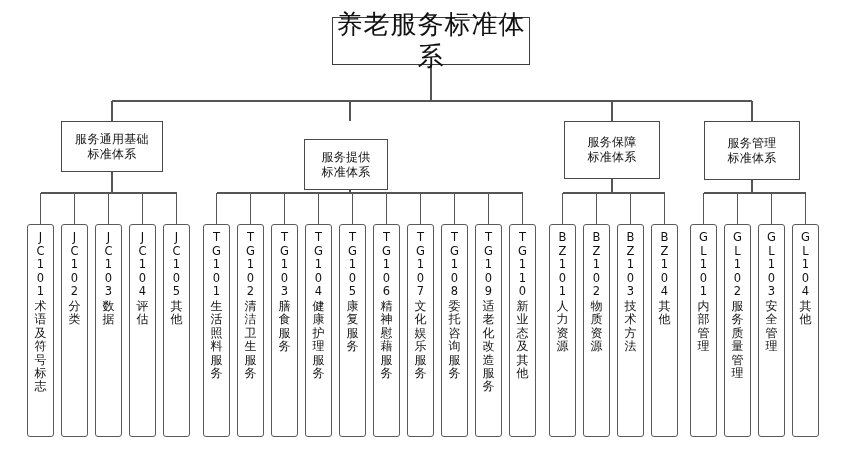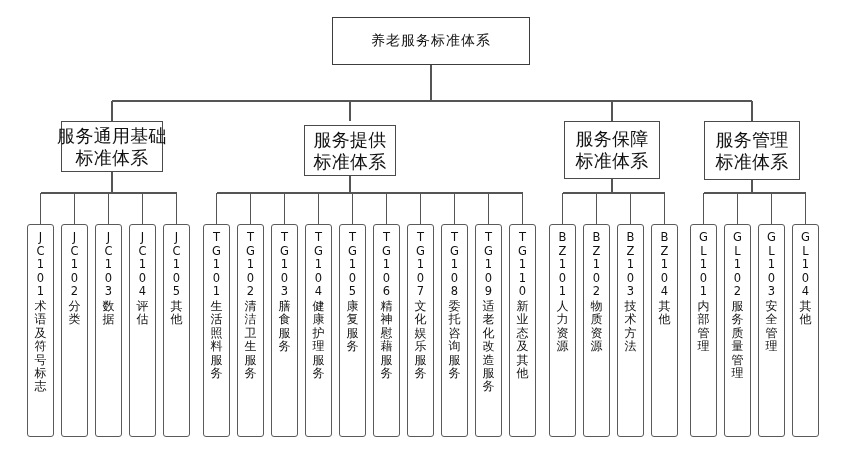--- a/index.html
+++ b/index.html
@@ -31,27 +31,27 @@
     border: 1.3px solid #4a4a4a;
     background: #ffffff;
     display: flex;
     align-items: center;
     justify-content: center;
     text-align: center;
     color: #111111;
     line-height: 1.22;
   }
   .node-root {
-    font-size: 14px;
+    font-size: 26px;
     letter-spacing: 1px;
     border-width: 1.6px;
     border-color: #3d3d3d;
   }
   .node-cat {
-    font-size: 18px;
+    font-size: 12px;
     letter-spacing: 0.3px;
   }
   .node-cat .cat-inner {
     display: block;
     padding: 0 4px;
   }
   .node-cat .cat-line {
     display: block;
     white-space: nowrap;
   }
@@ -140,21 +140,21 @@
   <div id="nodes-layer">
       <div class="node node-root" style="left: 332px; top: 17px; width: 198px; height: 48px;">
         <span>养老服务标准体系</span>
       </div>
       <div class="node node-cat" style="left: 61px; top: 121px; width: 102px; height: 51px;">
         <span class="cat-inner">
           <span class="cat-line">服务通用基础</span>
           <span class="cat-line">标准体系</span>
         </span>
       </div>
-      <div class="node node-cat" style="left: 304px; top: 125px; width: 92px; height: 51px; text-align: center;">
+      <div class="node node-cat" style="left: 304px; top: 139px; width: 84px; height: 51px; text-align: center;">
         <span class="cat-inner">
           <span class="cat-line">服务提供</span>
           <span class="cat-line">标准体系</span>
         </span>
       </div>
       <div class="node node-cat" style="left: 564px; top: 121px; width: 96px; height: 58px;">
         <span class="cat-inner">
           <span class="cat-line">服务保障</span>
           <span class="cat-line">标准体系</span>
         </span>

